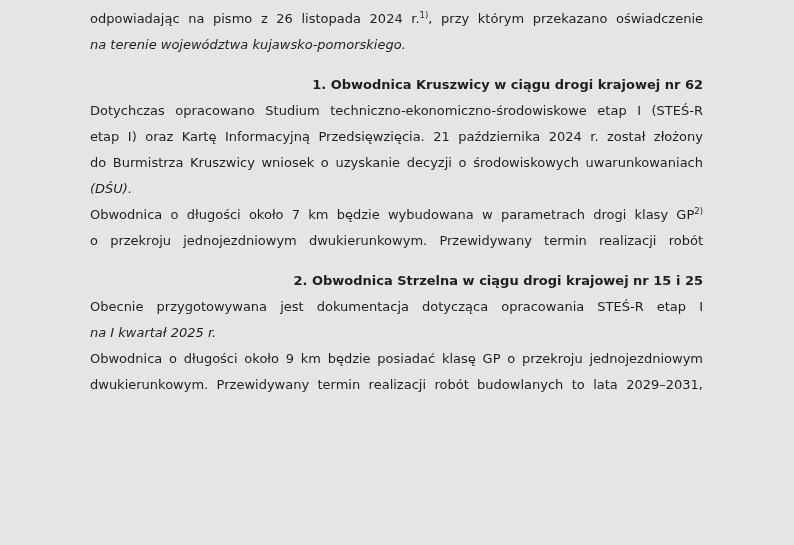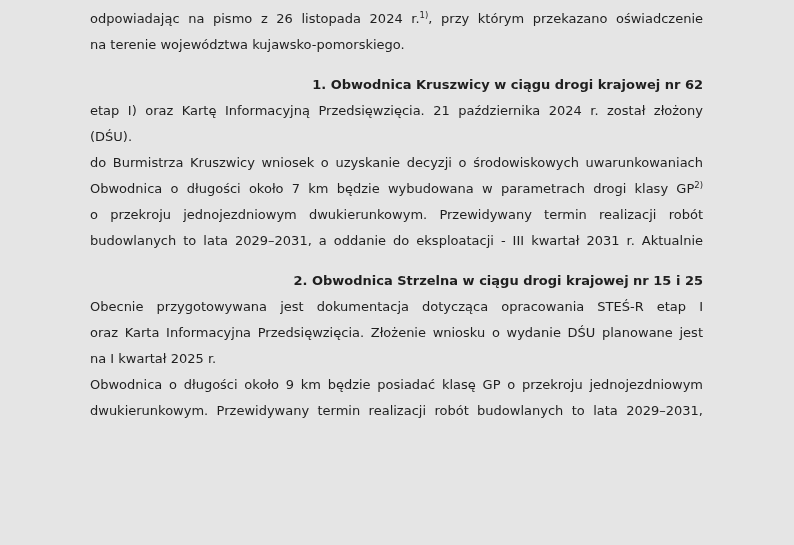--- a/index.html
+++ b/index.html
@@ -25,20 +25,21 @@
     line-height: 26px;
     height: 26px;
     text-align: justify;
     text-align-last: justify;
     white-space: normal;
     overflow: hidden;
   }
   .line.end {
     text-align: left;
     text-align-last: left;
+    font-style: italic;
   }
   .section-heading {
     font-weight: bold;
     font-size: 13px;
     line-height: 26px;
     height: 26px;
     margin-top: 14px;
     text-align: right;
   }
   sup.fn {
@@ -52,30 +53,29 @@
 
 <div class="page">
   <div class="doc">
     <div id="intro" class="paragraph">
         <div class="line"><span>odpowiadając na pismo z 26 listopada 2024 r.</span><sup class="fn">1)</sup><span>, przy którym przekazano oświadczenie</span></div>
         <div class="line end"><span>na terenie województwa kujawsko-pomorskiego.</span></div>
       </div>
     <div id="sections">
         <div class="section">
           <div class="section-heading">1. Obwodnica Kruszwicy w ciągu drogi krajowej nr 62</div>
+          <div class="line"><span>Dotychczas opracowano Studium techniczno-ekonomiczno-środowiskowe etap I (STEŚ-R</span></div>
           <div class="line"><span>etap I) oraz Kartę Informacyjną Przedsięwzięcia. 21 października 2024 r. został złożony</span></div>
+          <div class="line"><span>do Burmistrza Kruszwicy wniosek o uzyskanie decyzji o środowiskowych uwarunkowaniach</span></div>
           <div class="line end"><span>(DŚU).</span></div>
-          <div class="line"><span>do Burmistrza Kruszwicy wniosek o uzyskanie decyzji o środowiskowych uwarunkowaniach</span></div>
           <div class="line"><span>Obwodnica o długości około 7 km będzie wybudowana w parametrach drogi klasy GP</span><sup class="fn">2)</sup></div>
           <div class="line"><span>o przekroju jednojezdniowym dwukierunkowym. Przewidywany termin realizacji robót</span></div>
-          <div class="line"><span>budowlanych to lata 2029–2031, a oddanie do eksploatacji - III kwartał 2031 r. Aktualnie</span></div>
         </div>
         <div class="section">
           <div class="section-heading">2. Obwodnica Strzelna w ciągu drogi krajowej nr 15 i 25</div>
           <div class="line"><span>Obecnie przygotowywana jest dokumentacja dotycząca opracowania STEŚ-R etap I</span></div>
-          <div class="line"><span>oraz Karta Informacyjna Przedsięwzięcia. Złożenie wniosku o wydanie DŚU planowane jest</span></div>
           <div class="line end"><span>na I kwartał 2025 r.</span></div>
           <div class="line"><span>Obwodnica o długości około 9 km będzie posiadać klasę GP o przekroju jednojezdniowym</span></div>
           <div class="line"><span>dwukierunkowym. Przewidywany termin realizacji robót budowlanych to lata 2029–2031,</span></div>
         </div>
       </div>
   </div>
 </div>
 
 </body></html>

